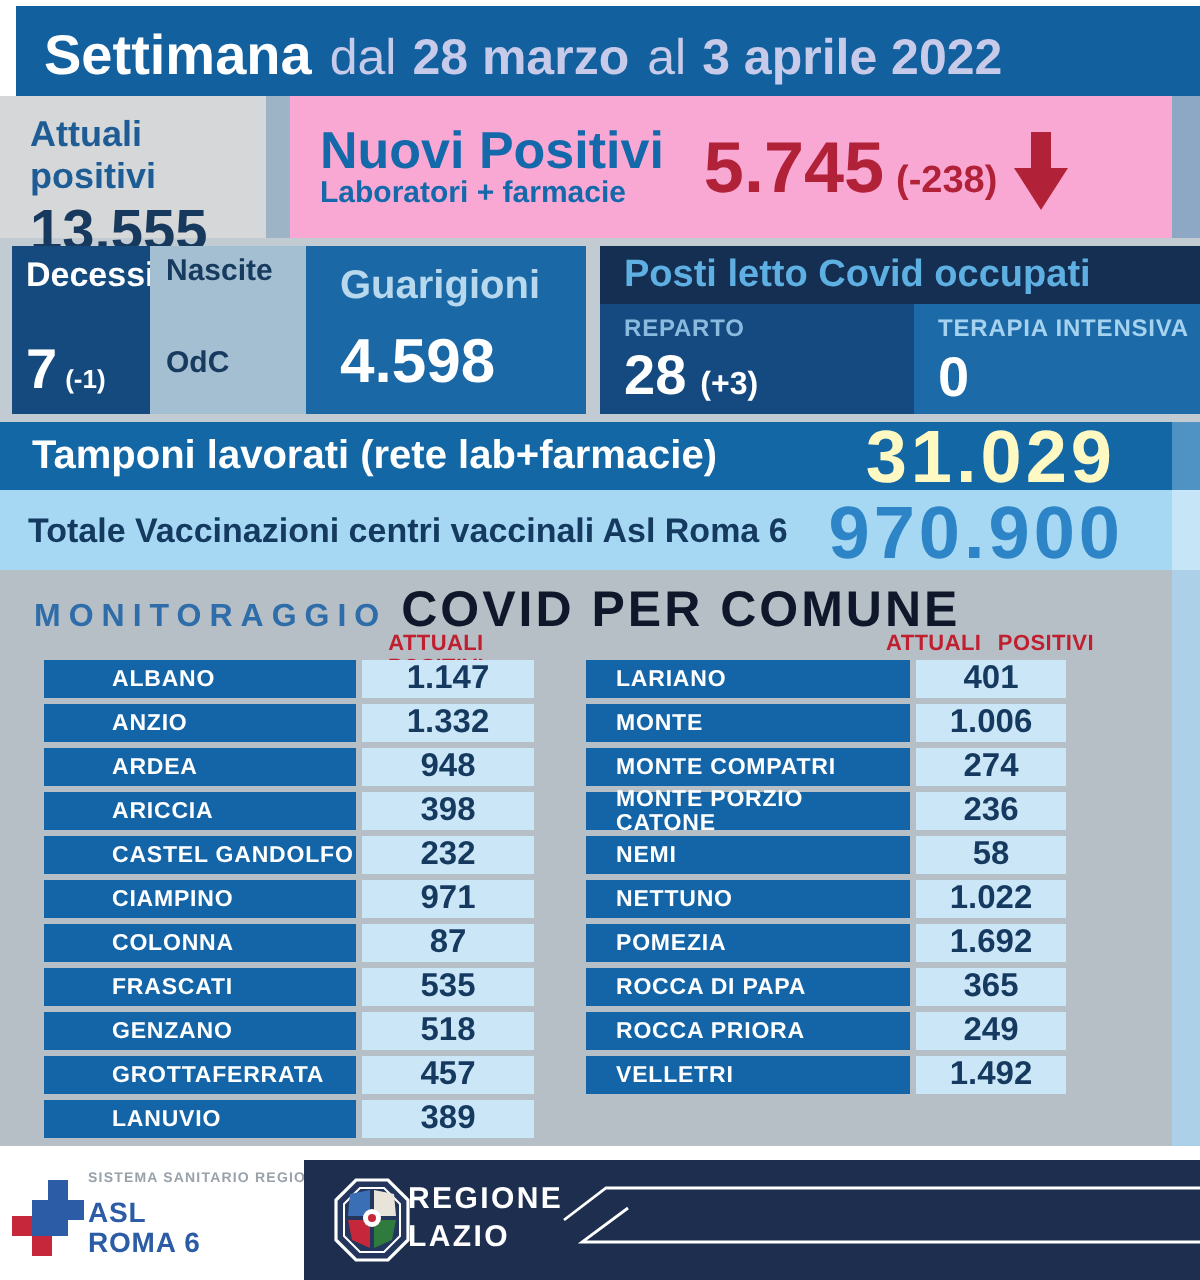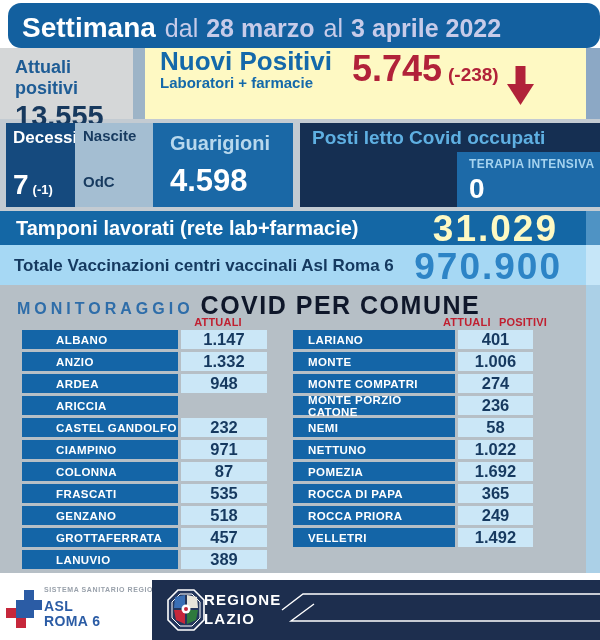--- a/index.html
+++ b/index.html
@@ -5,37 +5,37 @@
   * { margin:0; padding:0; box-sizing:border-box; }
   html,body { background:#ffffff; }
   .page {
     position:relative; width:600px; height:640px; background:#ffffff;
     font-family:"Liberation Sans", sans-serif; overflow:hidden;
   }
   .abs { position:absolute; }
 
   
   .hdr { left:8px; top:3px; width:592px; height:45px; background:#13609f;
-         display:flex; align-items:baseline; padding:9px 0 0 14px;border-radius:13px; }
+         display:flex; align-items:baseline; padding:9px 0 0 14px; }
   .hdr .t1 { color:#ffffff; font-size:28px; font-weight:800; }
   .hdr .t2 { color:#c7cbe9; font-size:25px; font-weight:500; margin-left:9px; }
   .hdr .t3 { color:#c7cbe9; font-size:25px; font-weight:800; margin-left:8px; }
 
   
   .band { left:0; top:48px; width:600px; height:163px; background:#c3cbd2; }
 
   
   .row2 { left:0; top:48px; width:600px; height:71px; }
   .r2-left { position:absolute; left:0; top:0; width:133px; height:71px; background:#d5d7d8;
              padding:9px 0 0 15px; }
   .r2-left .lab { color:#1e5c95; font-size:18px; font-weight:800; }
   .r2-left .val { color:#17395e; font-size:29px; font-weight:800; margin-top:1px; }
   .r2-div  { position:absolute; left:133px; top:0; width:12px; height:71px; background:#9db4c7; }
-  .r2-right{ position:absolute; left:145px; top:0; width:441px; height:71px; background:#fef9c3;
-             display:flex; align-items:flex-start; padding-left:15px; }
+  .r2-right{ position:absolute; left:145px; top:0; width:441px; height:71px; background:#f9a8d4;
+             display:flex; align-items:center; padding-left:15px; }
   .r2-right .tblock .big { color:#1469aa; font-size:26px; font-weight:800; line-height:26px; }
   .r2-right .tblock .sub { color:#1469aa; font-size:15px; font-weight:800; line-height:17px; }
   .r2-right .nblock { display:flex; align-items:baseline; margin-left:20px; }
   .r2-right .nblock .num { color:#b12239; font-size:36px; font-weight:800; }
   .r2-right .nblock .dlt { color:#b12239; font-size:19px; font-weight:800; margin-left:6px; }
   .r2-right .arr { margin-left:8px; align-self:center; margin-top:4px; }
   .strip { position:absolute; right:0; top:0; width:14px; height:100%; }
   .row2 .strip { background:#8ca8c5; }
 
   
@@ -165,20 +165,27 @@
       <div class="l">Nascite</div>
       <div class="l">OdC</div>
       <div class="v">20</div>
     </div>
     <div class="box guarigioni">
       <div class="lab">Guarigioni</div>
       <div class="val">4.598</div>
     </div>
     <div class="box posti">
       <div class="phdr">Posti letto Covid occupati</div>
+      <div class="pcell reparto">
+        <div class="lab">REPARTO</div>
+        <div class="vrow">
+          <span class="big">28</span>
+          <span class="sm">(+3)</span>
+        </div>
+      </div>
       <div class="pcell terapia">
         <div class="lab">TERAPIA INTENSIVA</div>
         <div class="vrow">
           <span class="big">0</span>
         </div>
       </div>
     </div>
   </div>
 
   <div class="abs tamponi">
@@ -209,20 +216,21 @@
         <div class="trow">
           <div class="tname">ANZIO</div>
           <div class="tval">1.332</div>
         </div>
         <div class="trow">
           <div class="tname">ARDEA</div>
           <div class="tval">948</div>
         </div>
         <div class="trow">
           <div class="tname">ARICCIA</div>
+          <div class="tval">398</div>
         </div>
         <div class="trow">
           <div class="tname">CASTEL GANDOLFO</div>
           <div class="tval">232</div>
         </div>
         <div class="trow">
           <div class="tname">CIAMPINO</div>
           <div class="tval">971</div>
         </div>
         <div class="trow">

